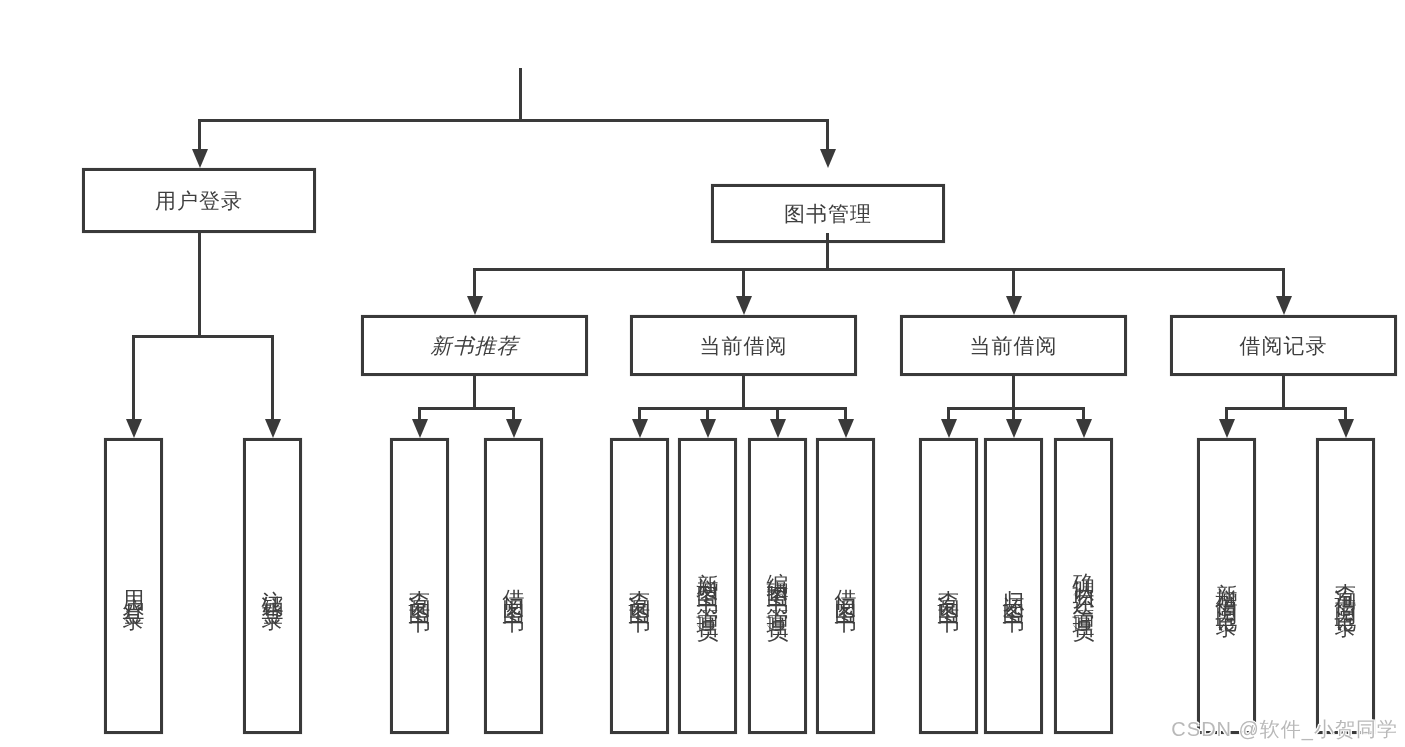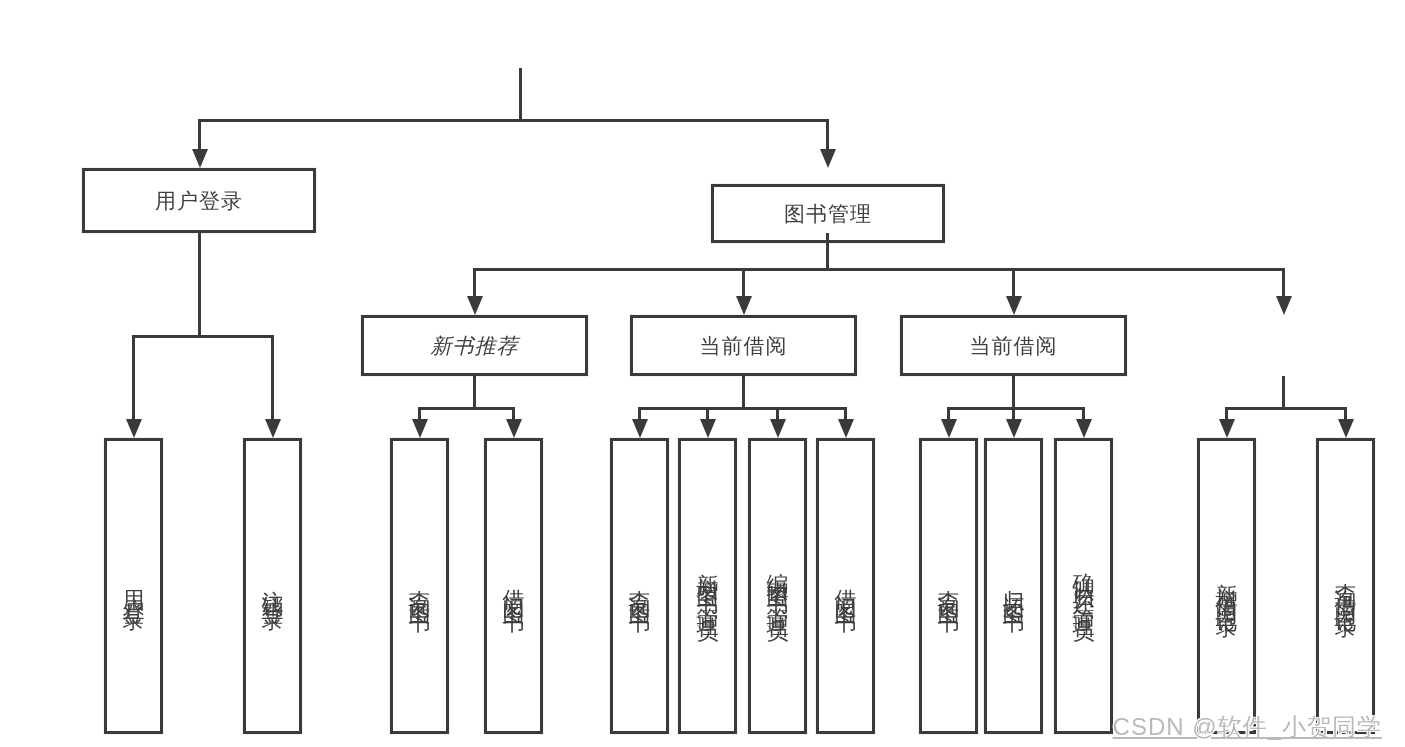--- a/index.html
+++ b/index.html
@@ -43,26 +43,25 @@
   }
   .vl{position:absolute;width:3px;background:var(--line);}
   .hl{position:absolute;height:3px;background:var(--line);}
   .tri{
     position:absolute;width:0;height:0;
     border-left:8px solid transparent;
     border-right:8px solid transparent;
     border-top:19px solid var(--line);
   }
   .watermark{
-    position:absolute;right:23px;bottom:4px;
-    font-size:24px;letter-spacing:1px;
+    position:absolute;right:7px;bottom:4px;
+    font-size:20px;letter-spacing:1px;
     color:var(--watermark);
     text-shadow:1px 1px 0 #fff,-1px -1px 0 #fff,1px -1px 0 #fff,-1px 1px 0 #fff;
     pointer-events:none;
-    text-decoration:underline;
   }
 </style>
 </head>
 <body>
 
 <div id="canvas">
 
 
   <div class="vl" style="left:519px;top:68px;height:54px;"></div>
   <div class="hl" style="left:198px;top:119px;width:631px;"></div>
@@ -97,20 +96,23 @@
   <div class="tri" style="left:1276px;top:296px;"></div>
 
   <div class="node" style="left:361px;top:315px;width:227px;height:61px;font-style:italic;">
     <span>新书推荐</span>
   </div>
   <div class="node" style="left:630px;top:315px;width:227px;height:61px;">
     <span>当前借阅</span>
   </div>
   <div class="node" style="left:900px;top:315px;width:227px;height:61px;">
     <span>当前借阅</span>
+  </div>
+  <div class="node" style="left:1170px;top:315px;width:227px;height:61px;">
+    <span>借阅记录</span>
   </div>
 
   <div class="vl" style="left:473px;top:376px;height:34px;"></div>
   <div class="hl" style="left:418px;top:407px;width:97px;"></div>
   <div class="vl" style="left:418px;top:407px;height:12px;"></div>
   <div class="tri" style="left:412px;top:419px;"></div>
   <div class="vl" style="left:512px;top:407px;height:12px;"></div>
   <div class="tri" style="left:506px;top:419px;"></div>
 
   <div class="vl" style="left:742px;top:376px;height:34px;"></div>

